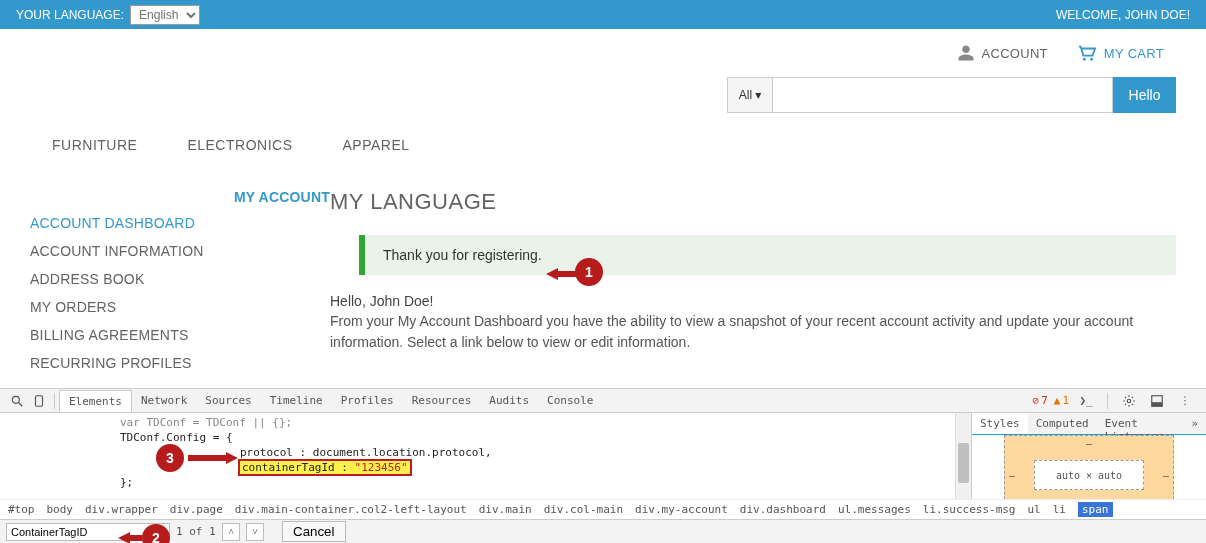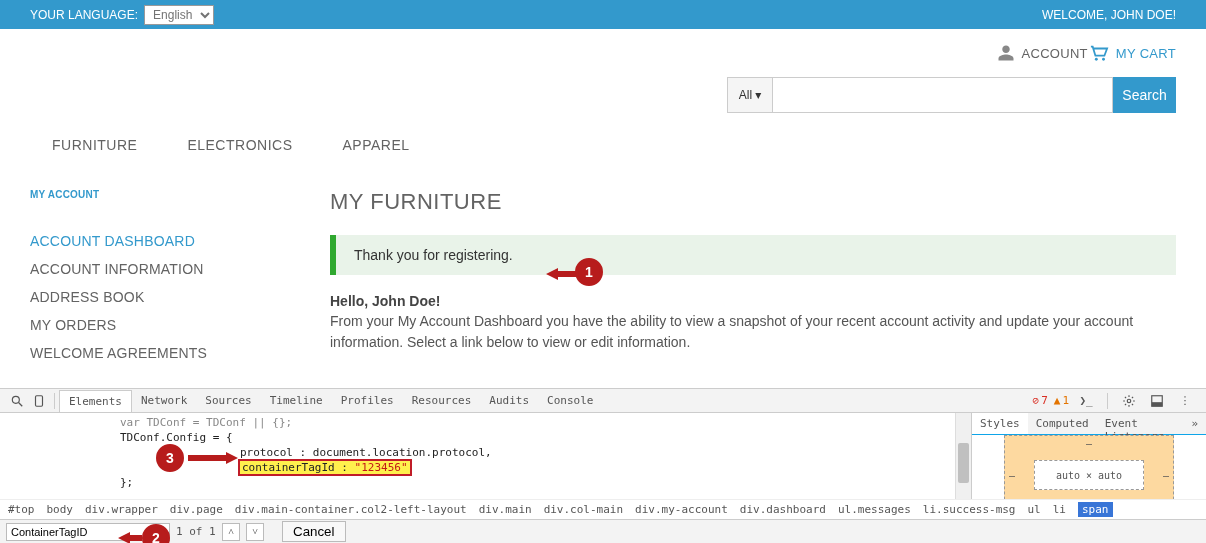--- a/index.html
+++ b/index.html
@@ -1,41 +1,41 @@
 <!DOCTYPE html>
 <html><head>
 <meta charset="utf-8">
 <style>
   * { box-sizing: border-box; margin: 0; padding: 0; }
   body { font-family: Arial, Helvetica, sans-serif; font-size: 13px; color: #333; width: 1206px; height: 543px; overflow: hidden; background: #fff; }
-  .topbar { background: #3399cc; color: #fff; height: 29px; display: flex; align-items: center; padding: 0 30px; font-size: 12px; justify-content: space-between; }
+  .topbar { background: #3399cc; color: #fff; height: 29px; display: flex; align-items: center; padding: 0 16px; font-size: 12px; justify-content: space-between; }
   .topbar-left { display: flex; align-items: center; gap: 6px; }
   .lang-select { background: #fff; color: #737373; font-size: 12px; border: 1px solid #999; height: 20px; padding: 0 4px; }
-  .header2 { height: 48px; display: flex; align-items: center; justify-content: flex-end; padding: 0 30px; border-bottom: 0; }
+  .header2 { height: 48px; display: flex; align-items: center; justify-content: flex-end; padding: 0 42px; gap: 28px; border-bottom: 0; }
   .account-link { display: flex; align-items: center; gap: 6px; color: #636363; font-size: 13px; letter-spacing: 0.3px; }
   .cart-link { display: flex; align-items: center; gap: 6px; color: #3399cc; font-size: 13px; letter-spacing: 0.3px; }
   .person-icon svg, .cart-icon svg { display: block; }
   .searchrow { display: flex; justify-content: flex-end; padding: 0 30px 10px 30px; }
   .search-group { display: flex; height: 36px; }
   .search-scope { width: 46px; border: 1px solid #ccc; background: #f5f5f5; font-size: 12px; padding: 0 4px; display: flex; align-items: center; justify-content: center; }
   .search-input { width: 340px; border: 1px solid #ccc; border-left: none; padding: 0 6px; font-size: 13px; }
   .search-btn { width: 63px; background: #3399cc; color: #fff; border: none; font-size: 14px; cursor: pointer; }
   .navbar { display: flex; gap: 50px; padding: 14px 52px; color: #636363; font-size: 14px; letter-spacing: 0.5px; }
   .page { display: flex; padding: 22px 30px 0 30px; gap: 0; }
   .sidebar { width: 300px; }
-  .sidebar h3 { color: #3399cc; font-size: 10px; font-weight: bold; letter-spacing: 0.2px; margin-bottom: 27px; }
+  .sidebar h3 { color: #3399cc; font-size: 14px; font-weight: bold; letter-spacing: 0.2px; margin-bottom: 4px; text-align: right; }
   .sidebar ul { list-style: none; }
   .sidebar li { font-size: 14px; color: #636363; padding: 6px 0; letter-spacing: 0.2px; }
   .sidebar li.active { color: #3399cc; }
   .main { flex: 1; }
   .main h1 { font-size: 22px; color: #636363; font-weight: 400; letter-spacing: 0.5px; margin-bottom: 20px; font-family: Arial, sans-serif; }
-  .alert { background: #e9f3e9; border-left: 6px solid #2fa82f; padding: 12px 18px; font-size: 14px; color: #333; margin-bottom: 18px; display: flex; align-items: center; gap: 0; position: relative; }
+  .alert { background: #e9f3e9; border-left: 6px solid #2fa82f; padding: 12px 18px; font-size: 14px; color: #333; margin-bottom: 18px; display: flex; align-items: center; gap: 0; position: relative; margin-left: 29px; }
   .callout { display: inline-flex; align-items: center; justify-content: center; width: 28px; height: 28px; background: #b71c1c; color: #fff; border-radius: 50%; font-weight: bold; font-size: 14px; position: absolute; border: 3px solid #b71c1c; }
   .callout.c1 { left: 575px; top: 258px; }
-  .hello { font-weight: bold; color: #444; font-size: 14px; margin-bottom: 2px; font-family: Verdana, sans-serif; }
+  .hello { font-weight: normal; color: #444; font-size: 14px; margin-bottom: 2px; font-family: Verdana, sans-serif; }
   .desc { font-size: 14px; color: #555; line-height: 1.5; font-family: Verdana, sans-serif; }
   .upper { position: relative; height: 388px; overflow: hidden; }
   .arrow-red { position: absolute; color: #b71c1c; font-weight: bold; }
   .arrow1 { left: 546px; top: 264px; font-size: 20px; }
   .arrow2-group { position: absolute; left: 118px; top: 524px; display: flex; align-items: center; }
   .callout-inline { display: inline-flex; align-items: center; justify-content: center; width: 28px; height: 28px; background: #b71c1c; color: #fff; border-radius: 50%; font-weight: bold; font-size: 14px; border: 3px solid #b71c1c; }
   .arrow3-group { position: absolute; left: 156px; top: 444px; display: flex; align-items: center; gap: 4px; }
   
   .devtools { border-top: 1px solid #ccc; height: 155px; display: flex; flex-direction: column; font-family: Menlo, Consolas, monospace; font-size: 11px; background: #fff; }
   .dt-tabs { display: flex; align-items: center; height: 24px; border-bottom: 1px solid #ccc; background: #f3f3f3; padding: 0 6px; gap: 0; }
@@ -107,43 +107,44 @@
     </div>
   </div>
 
   <div class="searchrow">
     <div class="search-group">
       <div class="search-scope">
         <span>All</span>
         <span style="margin-left:3px;">▾</span>
       </div>
       <input class="search-input" placeholder="" style="">
-      <button class="search-btn">Search</button>
+      <button class="search-btn">Hello</button>
     </div>
   </div>
 
   <div class="navbar">
     <span>FURNITURE</span>
     <span>ELECTRONICS</span>
     <span>APPAREL</span>
   </div>
 
   <div class="page">
     <div class="sidebar">
       <h3>MY ACCOUNT</h3>
       <ul>
         <li class="active">ACCOUNT DASHBOARD</li>
         <li>ACCOUNT INFORMATION</li>
         <li>ADDRESS BOOK</li>
         <li>MY ORDERS</li>
-        <li>WELCOME AGREEMENTS</li>
+        <li>BILLING AGREEMENTS</li>
+        <li>RECURRING PROFILES</li>
       </ul>
     </div>
     <div class="main">
-      <h1>MY FURNITURE</h1>
+      <h1>MY LANGUAGE</h1>
       <div class="alert">
         <span>Thank you for registering.</span>
       </div>
       <div class="hello">Hello, John Doe!</div>
       <div class="desc">From your My Account Dashboard you have the ability to view a snapshot of your recent account activity and update your account information. Select a link below to view or edit information.</div>
     </div>
   </div>
 
   <span class="arrow-red arrow1">
     <svg width="30" height="16" viewBox="0 0 30 16">

